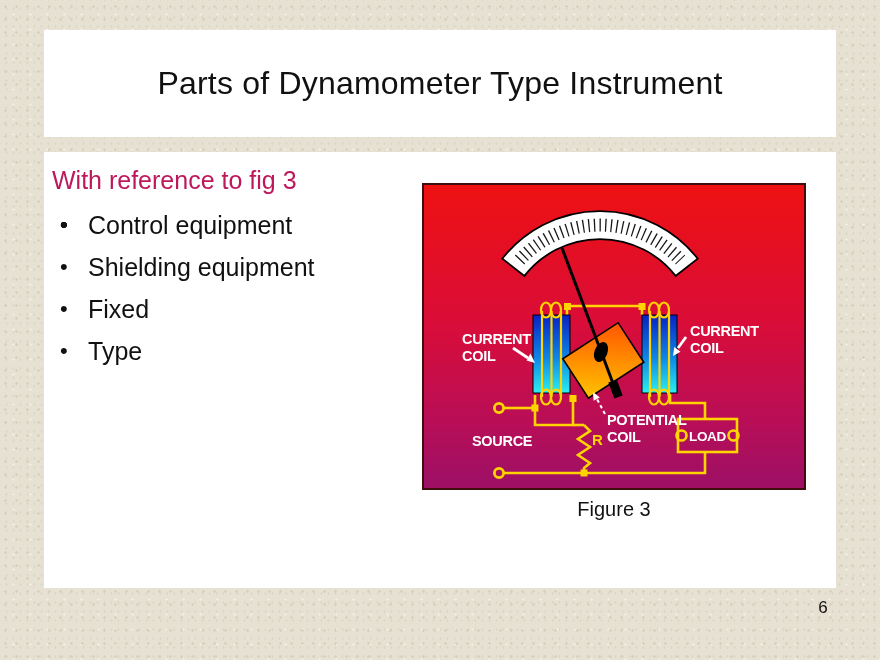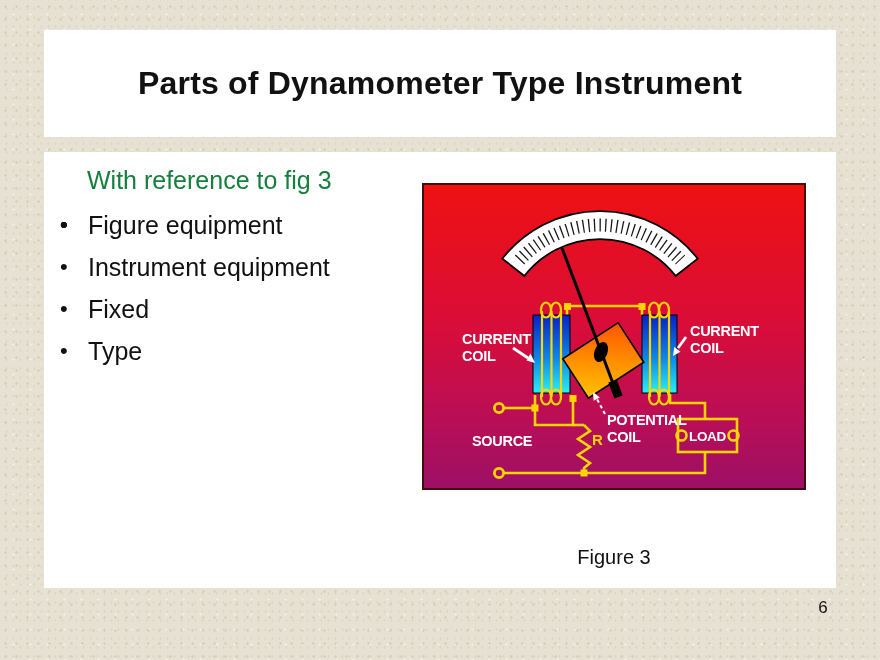--- a/index.html
+++ b/index.html
@@ -12,40 +12,40 @@
       radial-gradient(#f2eee2 1px, transparent 1.4px),
       radial-gradient(#dcd6c4 0.8px, transparent 1.2px);
     background-size:11px 13px, 17px 15px, 7px 9px;
     background-position:0 0, 5px 7px, 3px 4px;
   }
   .title-box{
     position:absolute;left:44px;top:30px;width:792px;height:107px;
     background:#ffffff;display:flex;align-items:center;justify-content:center;
   }
   .title-box h1{
-    margin:0;font-size:32px;font-weight:bold;color:#111;letter-spacing:0.2px;
+    margin:0;font-size:32px;font-weight:normal;color:#111;letter-spacing:0.2px;
   }
   .content-box{
     position:absolute;left:44px;top:152px;width:792px;height:436px;
     background:#ffffff;
   }
   .body-text{position:absolute;left:0;top:0;width:378px;}
-  .intro{font-size:25px;color:#15803d;padding:12px 0 0 8px;line-height:32px;margin-left:35px;}
+  .intro{font-size:25px;color:#be185d;padding:12px 0 0 8px;line-height:32px;}
   ul.bullets{list-style:none;margin:8px 0 0 0;padding:0;}
   ul.bullets li{
     position:relative;padding-left:44px;font-size:25px;color:#111;
     line-height:42px;white-space:nowrap;
   }
   ul.bullets li .marker{
     position:absolute;left:16px;top:0;font-size:22px;
   }
   .figure-wrap{position:absolute;left:378px;top:31px;width:384px;height:307px;}
   .figure-caption{
     position:absolute;left:378px;top:346px;width:384px;text-align:center;
-    font-size:20px;color:#111;margin-top:48px;
+    font-size:20px;color:#111;
   }
   .page-number{
     position:absolute;left:808px;top:598px;width:30px;text-align:center;
     font-size:17px;color:#111;
   }
   .figlabel{font-family:"Liberation Sans", sans-serif;font-weight:bold;letter-spacing:-0.3px;}
 </style>
 </head>
 <body>
 
@@ -56,22 +56,22 @@
   </div>
 
   <div class="content-box">
 
     <div class="body-text">
       <div class="intro">With reference to fig 3</div>
       <ul class="bullets">
         <li><span class="marker">•</span></li>
         <li><span class="marker">•</span></li>
         <li><span class="marker">•</span></li>
-        <li><span class="marker">•</span><span>Figure equipment</span></li>
-        <li><span class="marker">•</span><span>Instrument equipment</span></li>
+        <li><span class="marker">•</span><span>Control equipment</span></li>
+        <li><span class="marker">•</span><span>Shielding equipment</span></li>
         <li><span class="marker">•</span><span>Fixed</span></li>
         <li><span class="marker">•</span><span>Type</span></li>
       </ul>
     </div>
 
     <div class="figure-wrap">
       <svg viewBox="0 0 384 307" width="384" height="307">
         <defs>
           <linearGradient id="figbg" x1="0" y1="0" x2="0" y2="1">
             <stop offset="0" stop-color="#ee1111"></stop>

